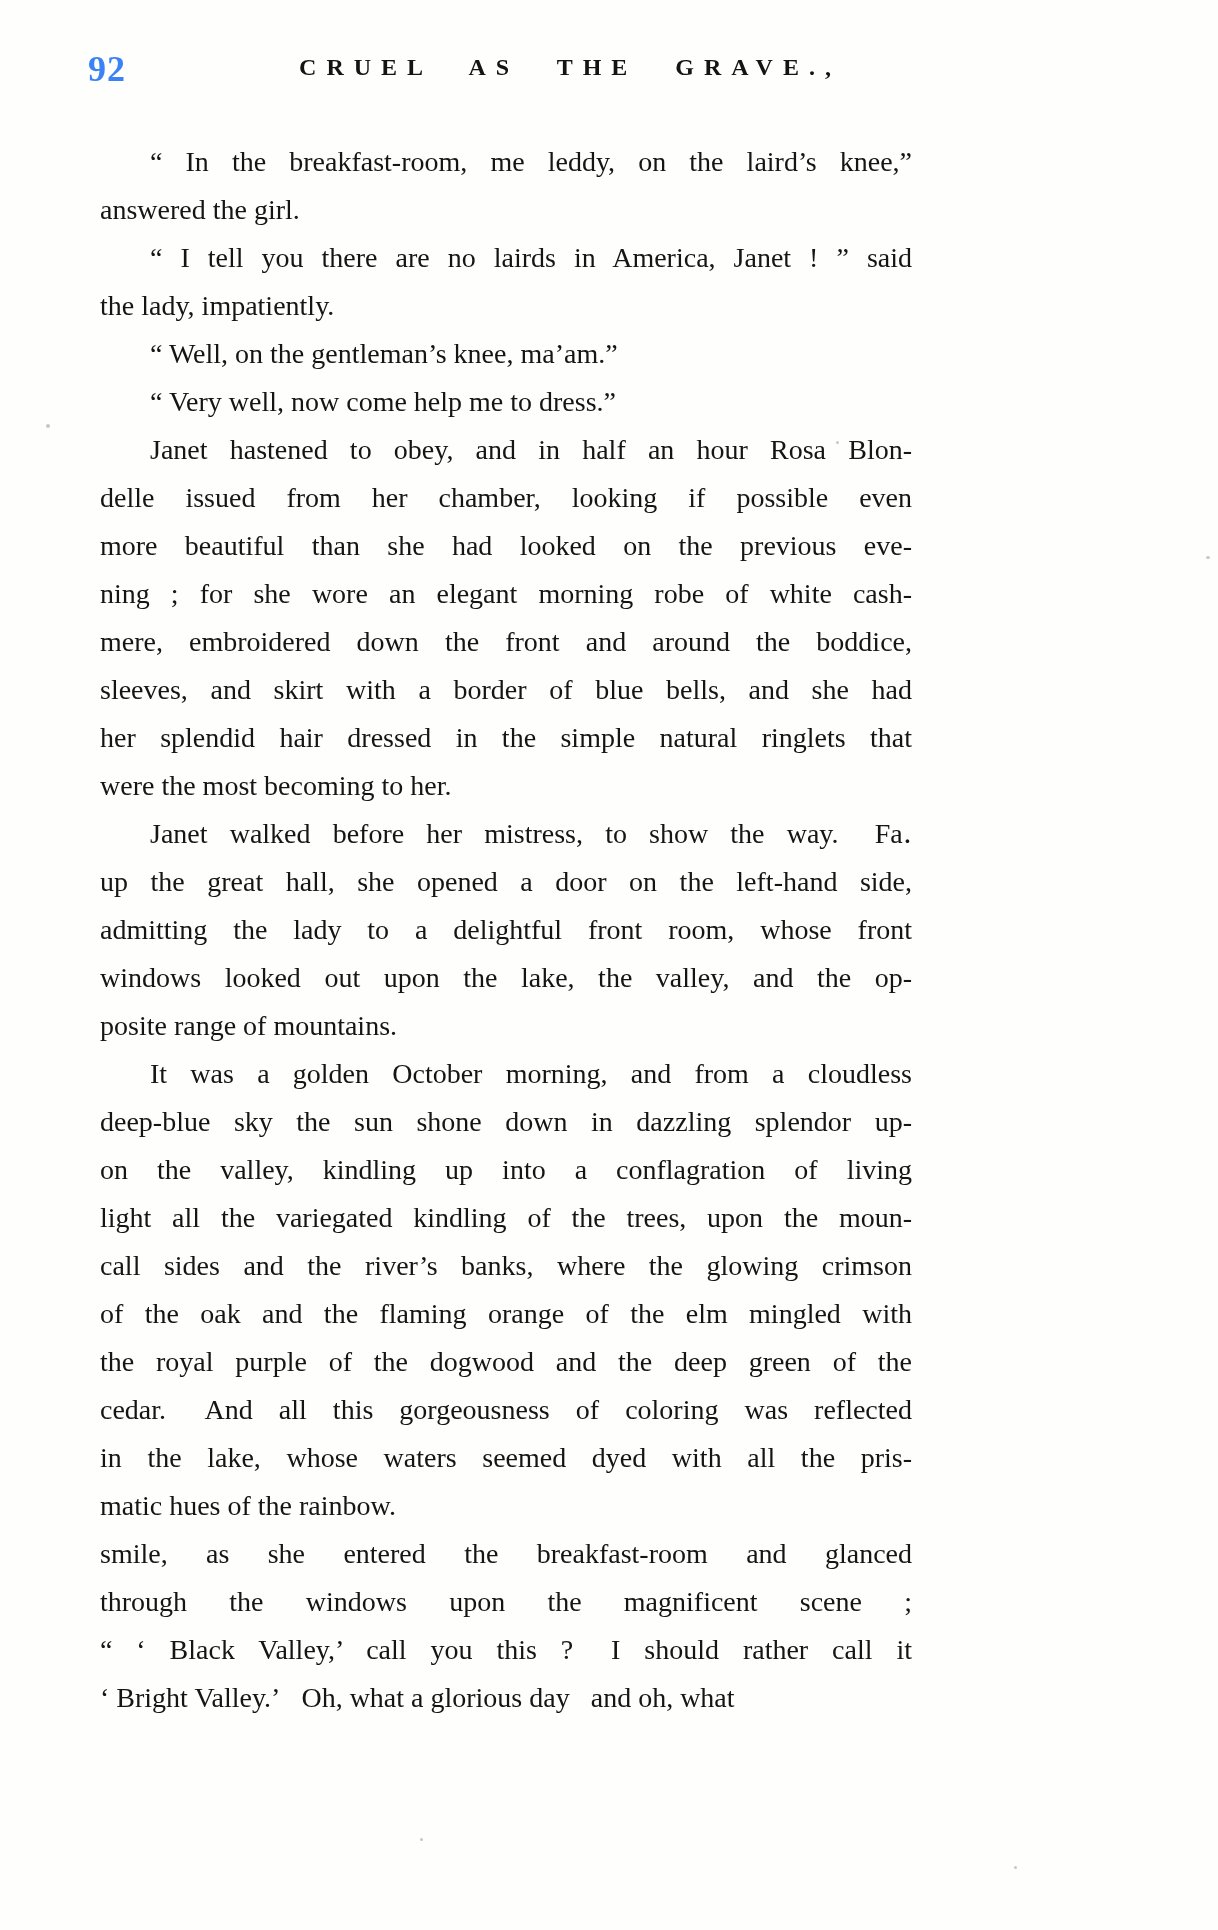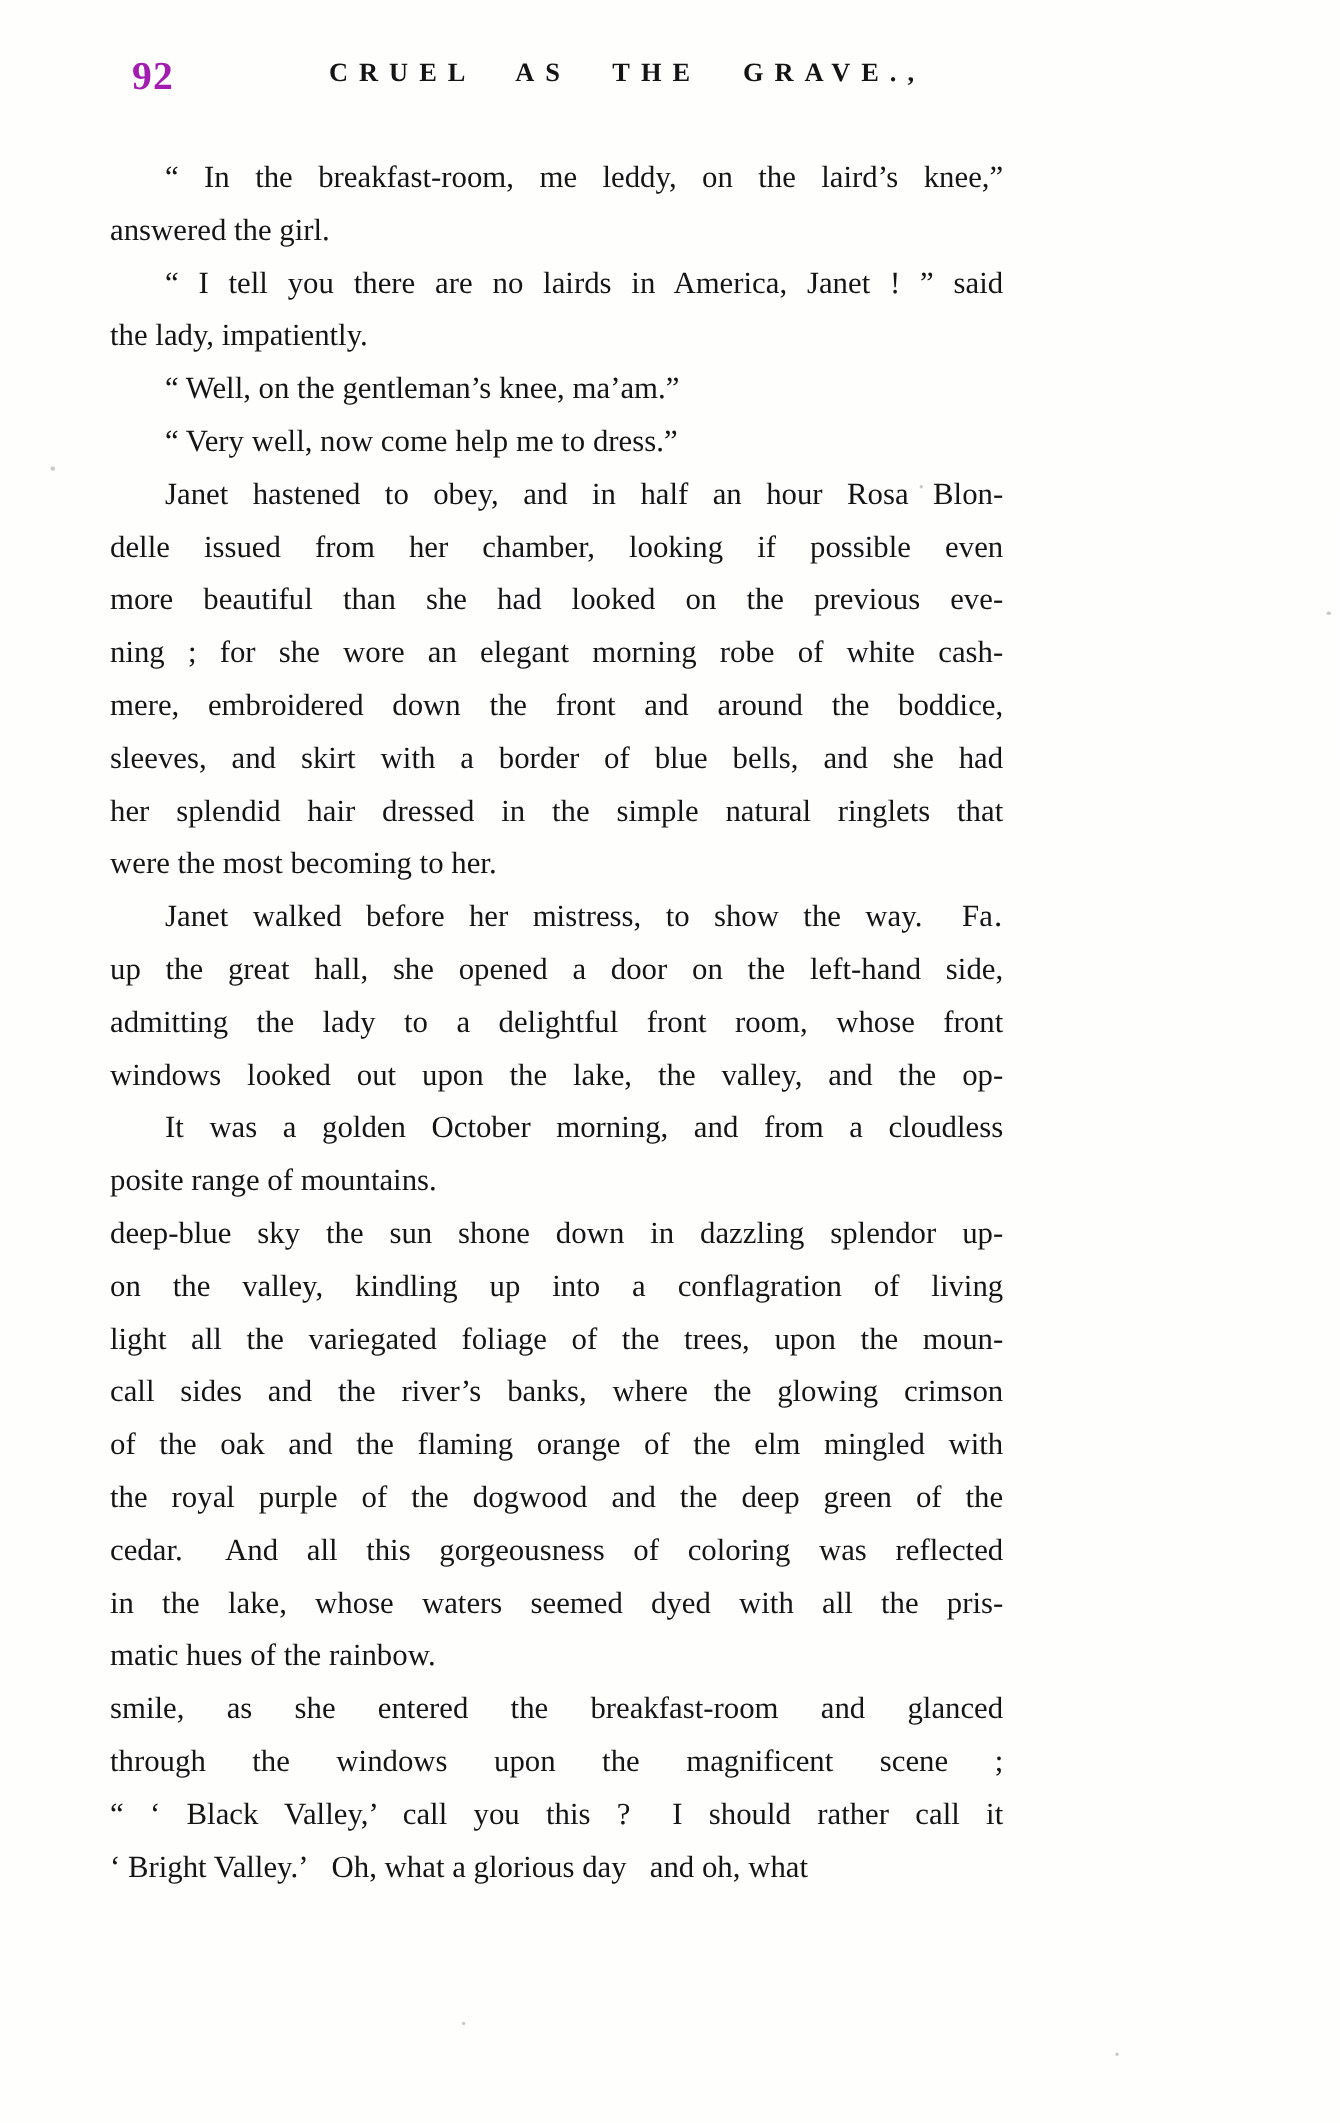--- a/index.html
+++ b/index.html
@@ -23,22 +23,21 @@
     width: 100%;
     height: 46px;
   }
   .page-number {
     position: absolute;
     left: 88px;
     top: 0;
     font-size: 36px;
     font-weight: bold;
     letter-spacing: 1px;
-    color: #a21caf;
-    margin-left: 32px;
+    color: #3b82f6;
   }
   .head-title {
     position: absolute;
     left: 250px;
     width: 640px;
     top: 6px;
     text-align: center;
     font-size: 24px;
     font-weight: bold;
     letter-spacing: 10px;
@@ -96,25 +95,25 @@
       <div class="line just">more beautiful than she had looked on the previous eve-</div>
       <div class="line just">ning ; for she wore an elegant morning robe of white cash-</div>
       <div class="line just">mere, embroidered down the front and around the boddice,</div>
       <div class="line just">sleeves, and skirt with a border of blue bells, and she had</div>
       <div class="line just">her splendid hair dressed in the simple natural ringlets that</div>
       <div class="line">were the most becoming to her.</div>
       <div class="line indent just">Janet walked before her mistress, to show the way.  Fa․</div>
       <div class="line just">up the great hall, she opened a door on the left-hand side,</div>
       <div class="line just">admitting the lady to a delightful front room, whose front</div>
       <div class="line just">windows looked out upon the lake, the valley, and the op-</div>
+      <div class="line">posite range of mountains.</div>
       <div class="line indent just">It was a golden October morning, and from a cloudless</div>
-      <div class="line">posite range of mountains.</div>
       <div class="line just">deep-blue sky the sun shone down in dazzling splendor up-</div>
       <div class="line just">on the valley, kindling up into a conflagration of living</div>
-      <div class="line just">light all the variegated foliage of the trees, upon the moun-</div>
+      <div class="line just">light all the variegated kindling of the trees, upon the moun-</div>
       <div class="line just">call sides and the river’s banks, where the glowing crimson</div>
       <div class="line just">of the oak and the flaming orange of the elm mingled with</div>
       <div class="line just">the royal purple of the dogwood and the deep green of the</div>
       <div class="line just">cedar.  And all this gorgeousness of coloring was reflected</div>
       <div class="line just">in the lake, whose waters seemed dyed with all the pris-</div>
       <div class="line">matic hues of the rainbow.</div>
       <div class="line just">smile, as she entered the breakfast-room and glanced</div>
       <div class="line just">through the windows upon the magnificent scene ;</div>
       <div class="line just">“ ‘ Black Valley,’ call you this ?  I should rather call it</div>
       <div class="line">‘ Bright Valley.’  Oh, what a glorious day  and oh, what</div>

